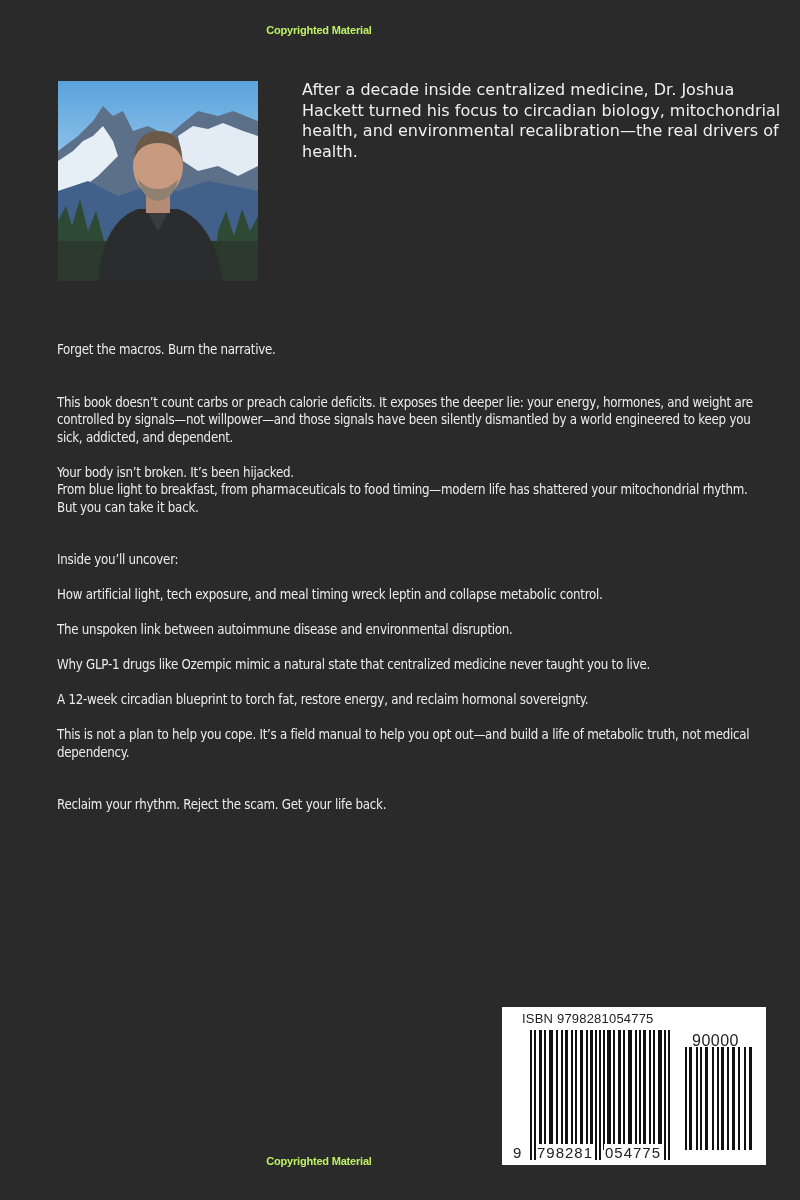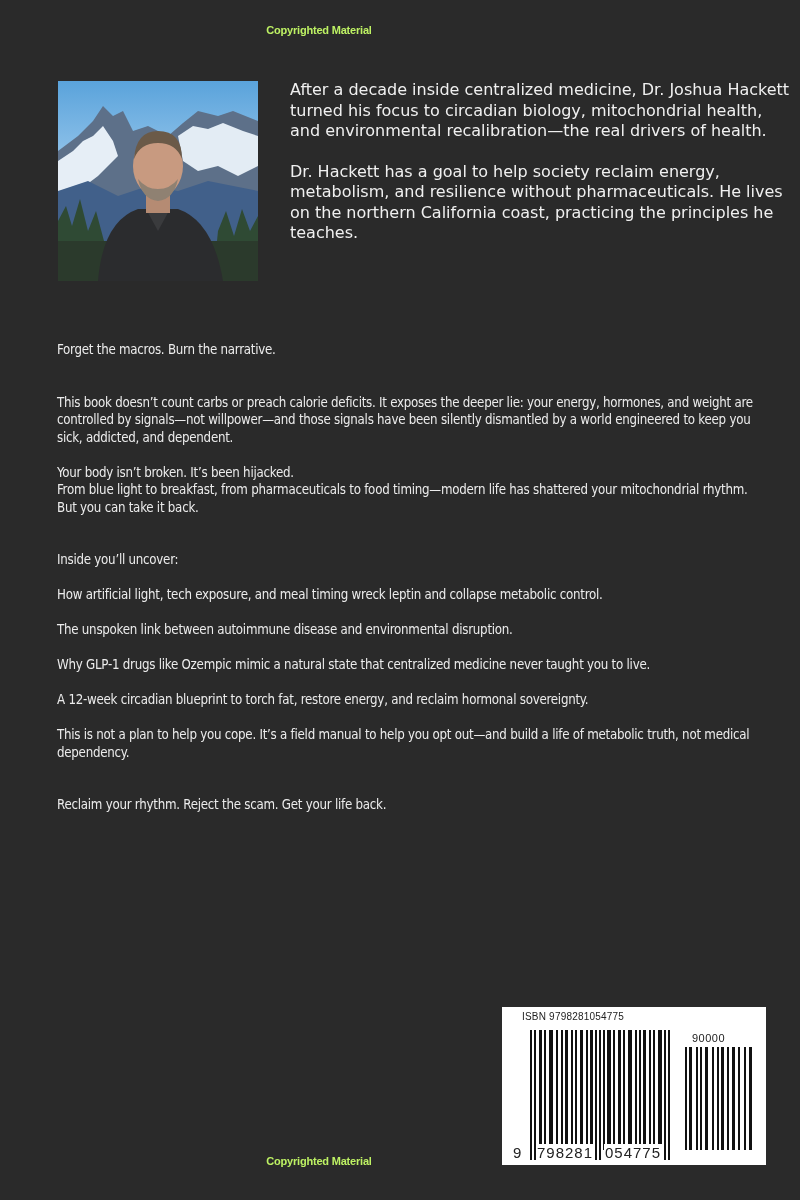--- a/index.html
+++ b/index.html
@@ -18,44 +18,44 @@
   .photo {
     position:absolute; left:58px; top:81px; width:200px; height:200px; overflow:hidden;
     background:linear-gradient(#5fa6dc 0%, #8dc3ea 35%, #b9d8ee 55%);
   }
   .photo svg { display:block; }
 
   .bio {
     position:absolute; left:290px; top:80px; width:505px;
     font-family:"DejaVu Sans", sans-serif; font-size:16px; line-height:20.5px; color:#f0f0f0;
   }
-  .bio p { margin:0 0 20px 0; }
+  .bio p { margin:0 0 20px 12px; }
 
   .blurb {
     position:absolute; left:57px; top:341px; width:700px;
     font-family:"DejaVu Sans Condensed","DejaVu Sans", sans-serif;
     font-stretch:condensed; font-size:13.2px; line-height:17.5px; color:#ececec;
     letter-spacing:-0.25px;
   }
   .blurb p { margin:0; }
   .gap { height:17.5px; }
   .gap2 { height:35px; }
   .b { font-weight:normal; }
   .i { }
 
   .isbn-box {
     position:absolute; left:502px; top:1007px; width:264px; height:158px; background:#ffffff;
   }
   .isbn-label {
     position:absolute; left:20px; top:4px; font-family:"Liberation Sans", sans-serif;
-    font-size:10px; color:#222; letter-spacing:0.2px;
+    font-size:13px; color:#222; letter-spacing:0.2px;
   }
   .price-label {
     position:absolute; left:190px; top:25px; font-family:"Liberation Sans", sans-serif;
-    font-size:11px; color:#222; letter-spacing:0.5px;
+    font-size:16px; color:#222; letter-spacing:0.5px;
   }
   .digits {
     position:absolute; top:137px; font-family:"Liberation Sans", sans-serif;
     font-size:15px; color:#222; letter-spacing:1px; background:#fff; padding:0 1px;
   }
   .d1 { left:10px; }
   .d2 { left:34px; }
   .d3 { left:102px; }
 </style>
 </head>
@@ -87,21 +87,20 @@
     <path d="M88,128 L100,150 L112,128 Z" fill="#3a3b3d"></path>
     <rect x="88" y="108" width="24" height="24" fill="#b58b73"></rect>
     <ellipse cx="100" cy="85" rx="25" ry="31" fill="#c89a80"></ellipse>
     <path d="M76,78 Q78,50 100,50 Q124,50 124,78 Q118,62 100,62 Q82,62 76,78 Z" fill="#6b5a48"></path>
     <path d="M80,98 Q84,118 100,120 Q116,118 120,98 Q112,108 100,108 Q88,108 80,98 Z" fill="#8f8172"></path>
   </svg>
 </div>
 
 <div class="bio">
   <p>After a decade inside centralized medicine, Dr. Joshua Hackett turned his focus to circadian biology, mitochondrial health, and environmental recalibration—the real drivers of health.</p>
-  <p>Dr. Hackett has a goal to help society reclaim energy, metabolism, and resilience without pharmaceuticals. He lives on the northern California coast, practicing the principles he teaches.</p>
 </div>
 
 <div class="blurb">
   <p class="b">Forget the macros. Burn the narrative.</p>
   <div class="gap"></div>
   <div class="gap"></div>
   <p>This book doesn’t count carbs or preach calorie deficits. It exposes the deeper lie: your energy, hormones, and weight are controlled by signals—not willpower—and those signals have been silently dismantled by a world engineered to keep you sick, addicted, and dependent.</p>
   <div class="gap"></div>
   <p>Your body isn’t broken. It’s been hijacked.</p>
   <p>From blue light to breakfast, from pharmaceuticals to food timing—modern life has shattered your mitochondrial rhythm. But you can take it back.</p>

